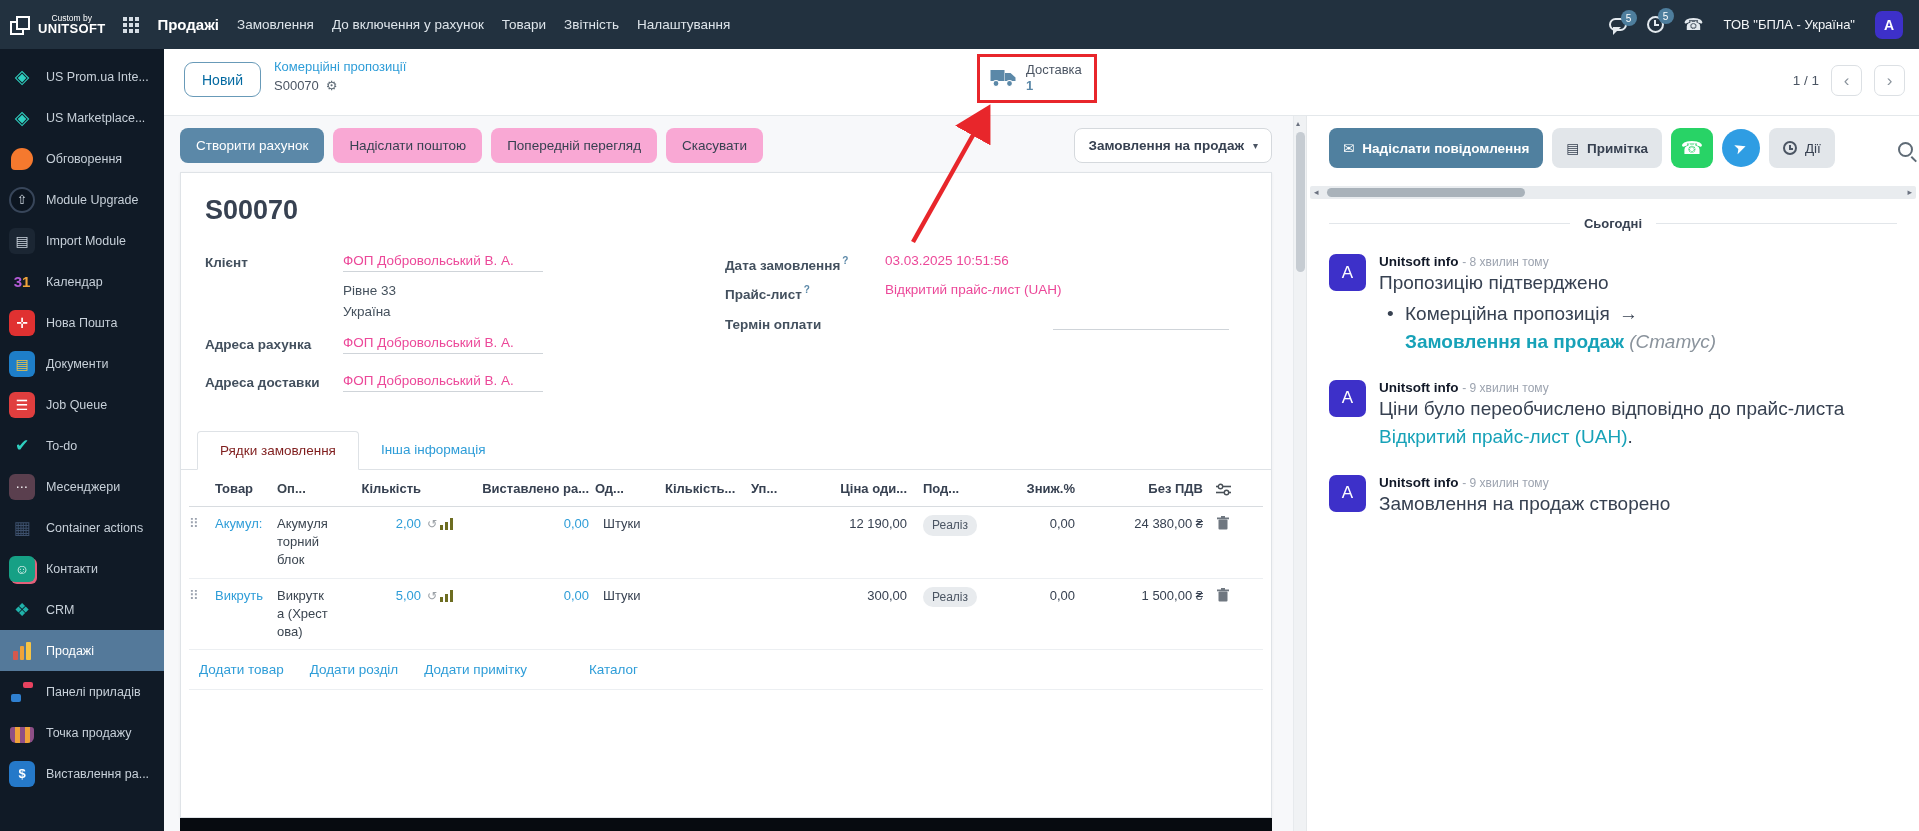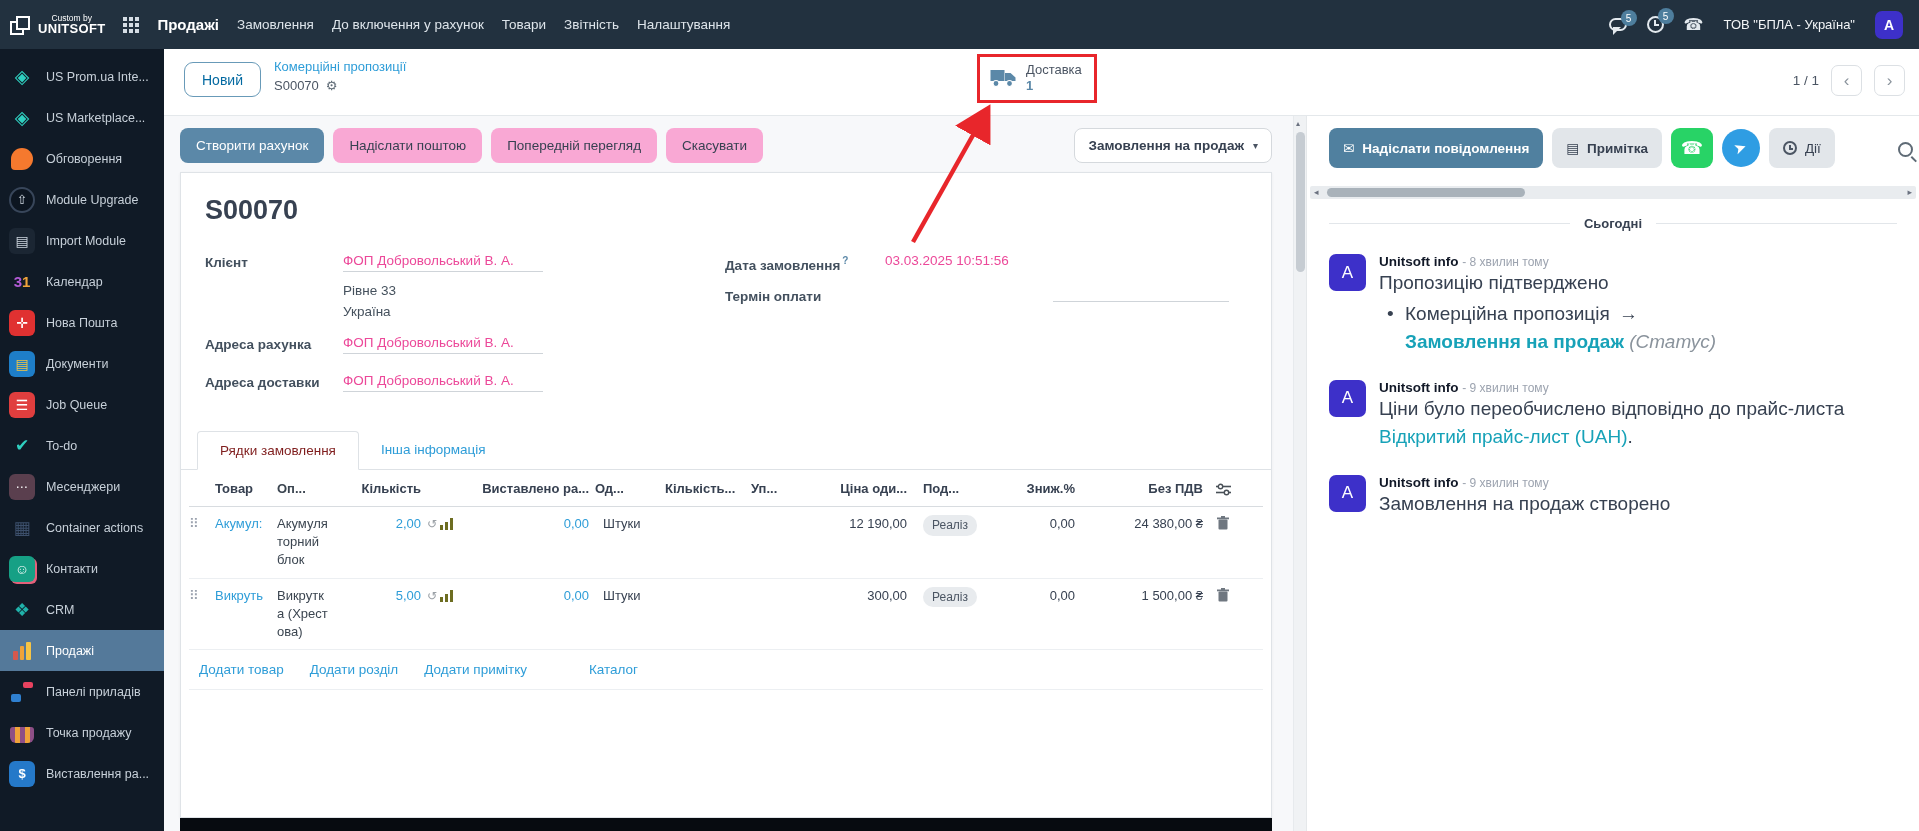--- a/index.html
+++ b/index.html
@@ -384,20 +384,26 @@
             <span class="fval uline">ФОП Добровольський В. А.</span>
           </div>
         </div>
         <div class="fcol-r">
           <div class="frow">
             <span class="flabel">
               <span>Дата замовлення</span><span class="help">?</span>
             </span>
             <span class="fval">03.03.2025 10:51:56</span>
           </div>
+          <div class="frow" style="margin-top:8px;">
+            <span class="flabel">
+              <span>Прайс-лист</span><span class="help">?</span>
+            </span>
+            <span class="fval">Відкритий прайс-лист (UAH)</span>
+          </div>
           <div class="frow pay">
             <span class="flabel">Термін оплати</span>
             <span class="empty-line"></span>
           </div>
         </div>
       </div>
     </div>
 
     <div class="tabs">
       <span class="tab active">Рядки замовлення</span>

